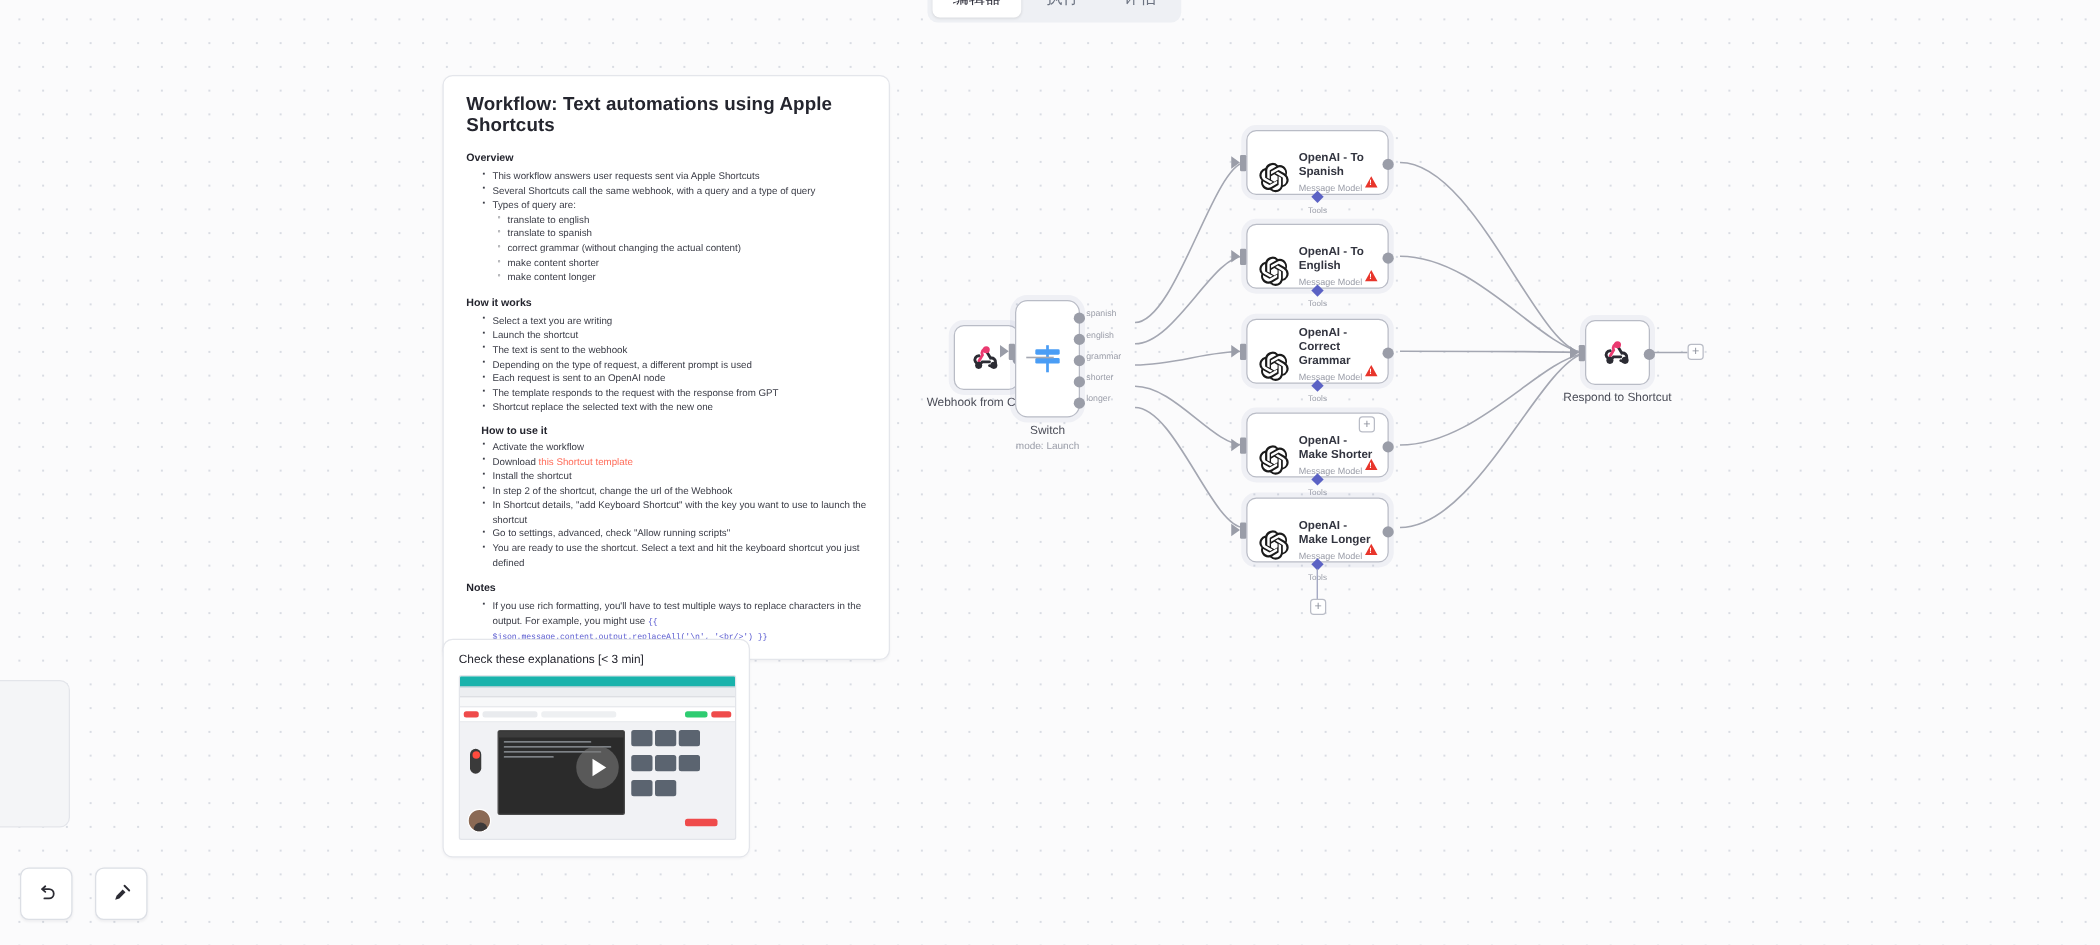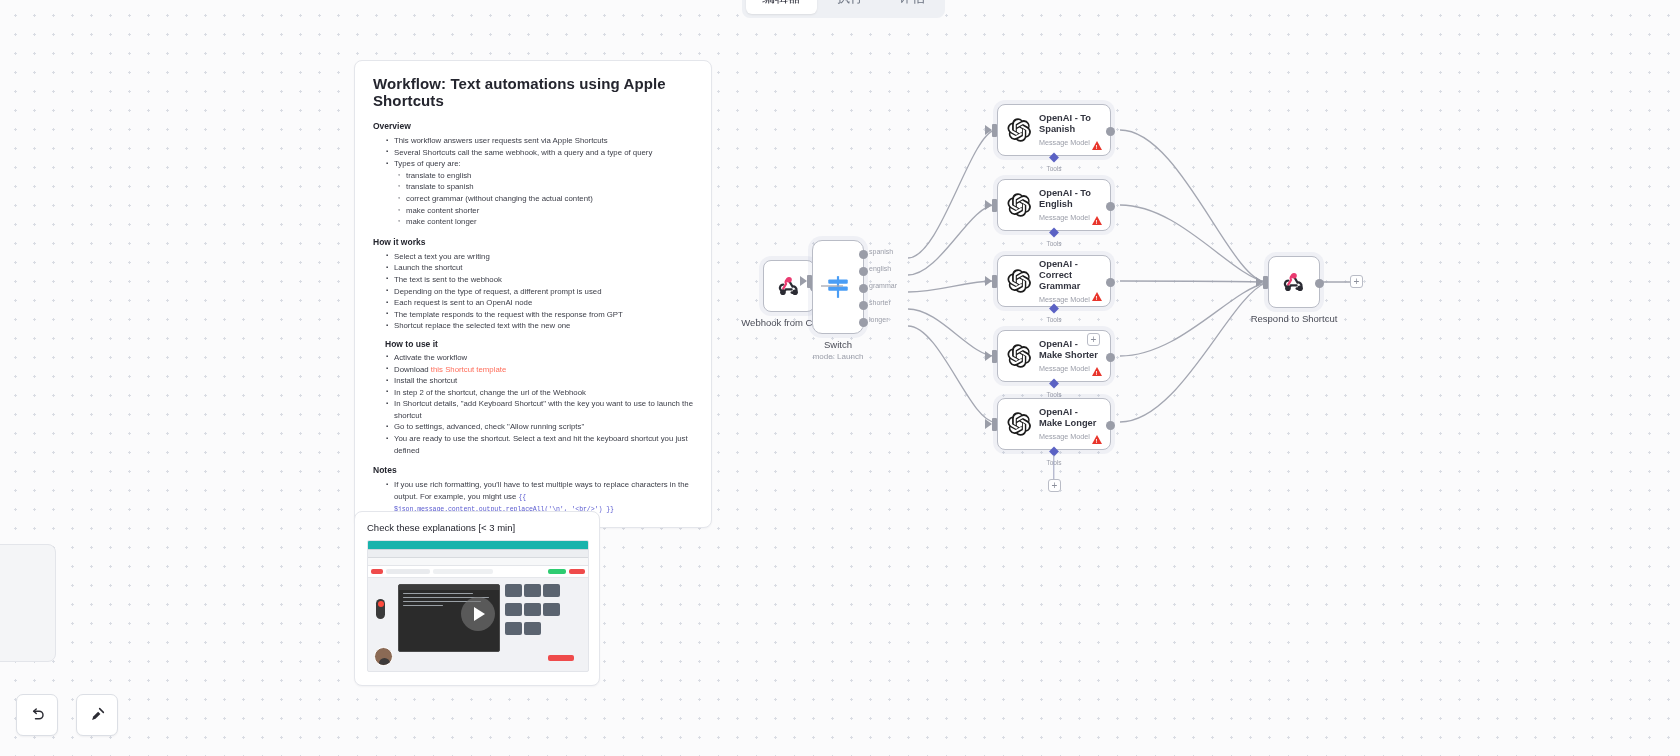--- a/index.html
+++ b/index.html
@@ -108,21 +108,21 @@
 
   
   .node {
     position: absolute;
     background: #fff;
     border: 1.4px solid #b9bcc6;
     border-radius: 8px;
     box-shadow: 0 0 0 4px rgba(140,145,190,.10);
   }
   .node.square { width: 52px; height: 52px; display:flex; align-items:center; justify-content:center; }
-  .node.ai { width: 114px; height: 52px; display:flex; align-items:center; padding-left: 8px; gap: 7px;}
+  .node.ai { width: 114px; height: 52px; display:flex; align-items:flex-end; padding-left: 8px; gap: 7px;}
   .node.switch { width: 52px; height: 94px; display:flex; align-items:center; justify-content:center; border-radius:10px;}
   .node-label {
     position: absolute; top: 100%; left: 50%; transform: translateX(-50%);
     margin-top: 6px; font-size: 9.5px; color: #4a4c57; white-space: nowrap; text-align:center;
   }
   .node-sublabel { font-size: 8px; color: #9a9da8; display:block; margin-top:2px; }
   .ai-text { display:flex; flex-direction:column; }
   .ai-title { font-size: 9.3px; font-weight: 600; color:#32343f; line-height: 11px; width:62px;}
   .ai-sub { font-size: 7.2px; color:#9a9da8; margin-top:3px;}
   .warn {

